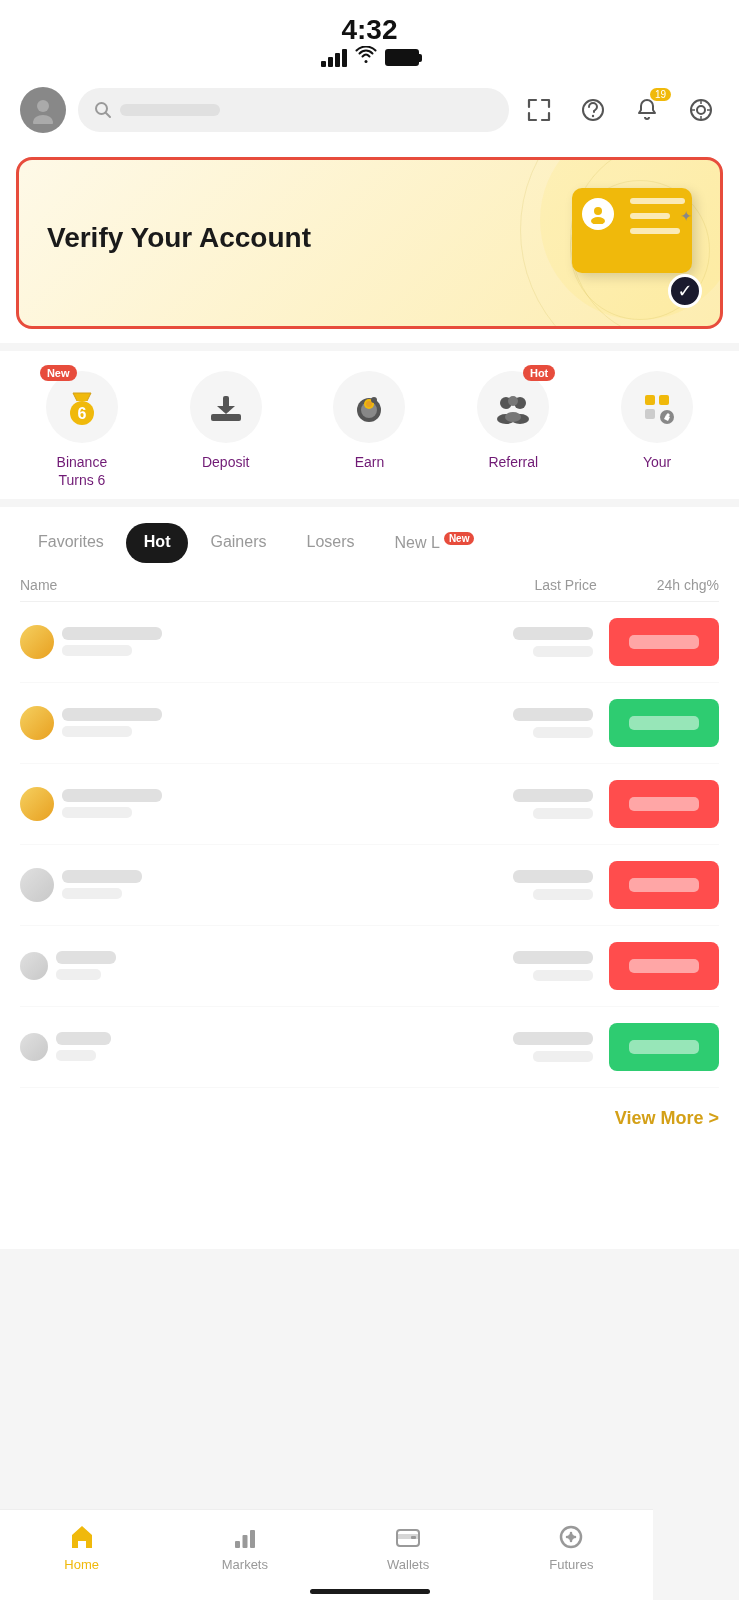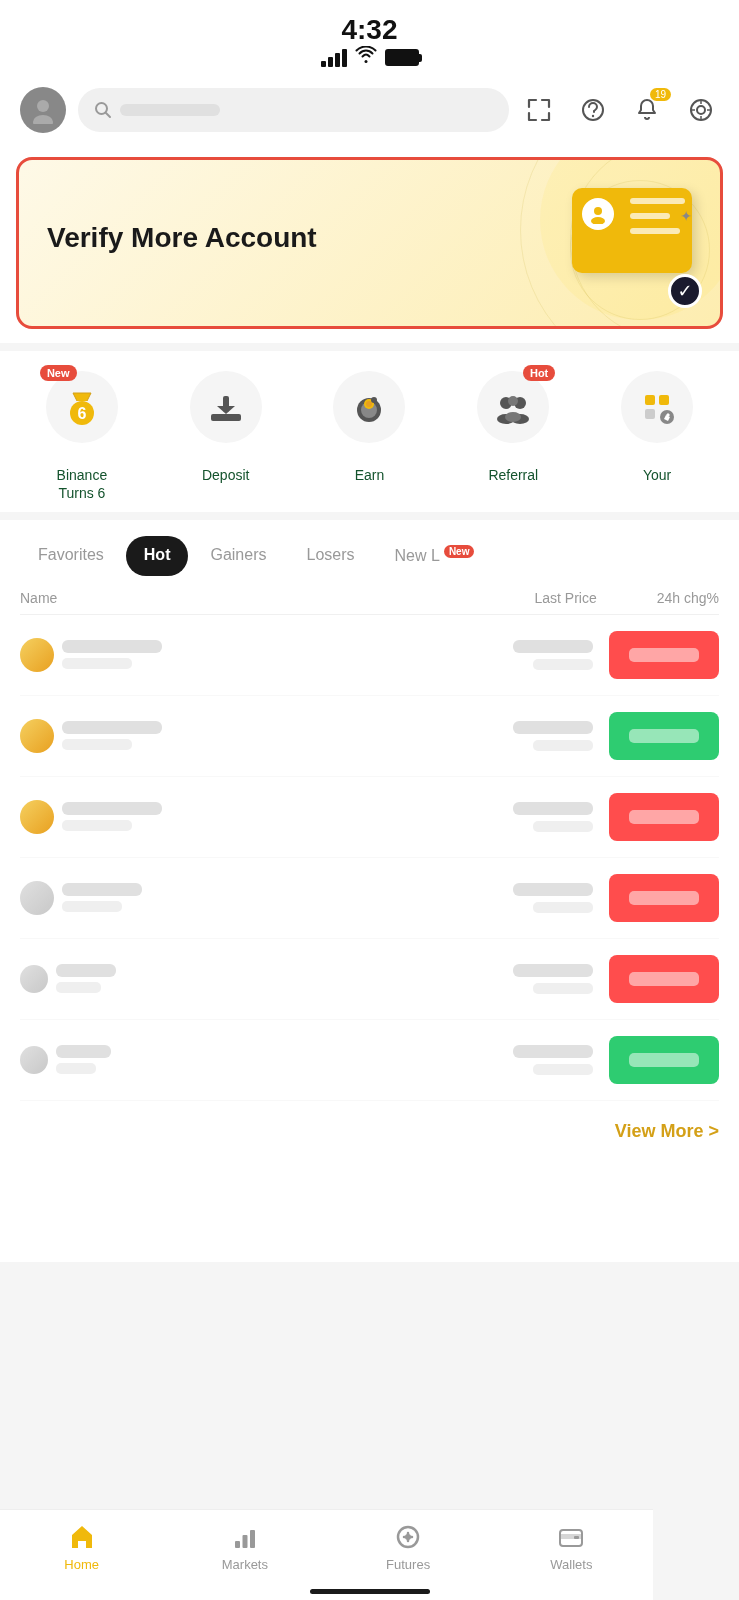--- a/index.html
+++ b/index.html
@@ -214,25 +214,24 @@
     }
     .action-icon-wrap {
       width: 72px; height: 72px;
       border-radius: 50%;
       background: #f5f5f5;
       display: flex; align-items: center; justify-content: center;
       position: relative;
     }
     .action-label {
       font-size: 14px;
-      color: #14532d;
+      color: #701a75;
       text-align: center;
       font-weight: 500;
       line-height: 1.3;
-      margin-top: 13px;
     }
     .hot-badge {
       position: absolute;
       top: -6px; right: -6px;
       background: #e74c3c;
       color: #fff;
       font-size: 11px;
       font-weight: 700;
       border-radius: 10px;
       padding: 2px 7px;
@@ -468,21 +467,21 @@
 </div>
 
 <div class="hero-banner-wrapper">
   <div class="hero-banner">
     <div class="deco-lines">
       <div class="deco-line" style="width:300px;height:300px;top:-80px;right:-100px;"></div>
       <div class="deco-line" style="width:200px;height:200px;top:-20px;right:-50px;"></div>
       <div class="deco-line" style="width:140px;height:140px;top:20px;right:10px;"></div>
     </div>
     <div class="banner-text">
-      <h2>Verify More Account</h2>
+      <h2>Verify Your Account</h2>
     </div>
     <div class="banner-image">
       <span class="sparkle sparkle-1">✦</span>
       <div class="id-card">
         <div class="id-card-row">
           <div class="id-card-photo">
             <svg width="20" height="20" viewBox="0 0 20 20" fill="none">
               <circle cx="10" cy="7" r="4" fill="#f0b90b"></circle>
               <ellipse cx="10" cy="17" rx="7" ry="4" fill="#f0b90b"></ellipse>
             </svg>
@@ -742,34 +741,34 @@
         <rect x="19" y="7" width="5" height="18" rx="1" fill="#999"></rect>
       </svg>
     </div>
     <span class="nav-item-label">Markets</span>
   </div>
 
 
   <div class="nav-item">
     <div class="nav-item-icon">
       <svg width="28" height="28" viewBox="0 0 28 28" fill="none">
+        <rect x="3" y="7" width="22" height="16" rx="3" stroke="#999" stroke-width="2"></rect>
+        <rect x="3" y="11" width="22" height="5" fill="#999" opacity="0.4"></rect>
+        <rect x="17" y="13" width="5" height="3" rx="1" fill="#999"></rect>
+      </svg>
+    </div>
+    <span class="nav-item-label">Wallets</span>
+  </div>
+
+  <div class="nav-item">
+    <div class="nav-item-icon">
+      <svg width="28" height="28" viewBox="0 0 28 28" fill="none">
         <circle cx="14" cy="14" r="10" stroke="#999" stroke-width="2.5"></circle>
         <path d="M10 14h8M14 10v8" stroke="#999" stroke-width="2.5" stroke-linecap="round"></path>
         <circle cx="14" cy="14" r="3" fill="#999"></circle>
       </svg>
     </div>
     <span class="nav-item-label">Futures</span>
   </div>
 
-  <div class="nav-item">
-    <div class="nav-item-icon">
-      <svg width="28" height="28" viewBox="0 0 28 28" fill="none">
-        <rect x="3" y="7" width="22" height="16" rx="3" stroke="#999" stroke-width="2"></rect>
-        <rect x="3" y="11" width="22" height="5" fill="#999" opacity="0.4"></rect>
-        <rect x="17" y="13" width="5" height="3" rx="1" fill="#999"></rect>
-      </svg>
-    </div>
-    <span class="nav-item-label">Wallets</span>
-  </div>
-
 </div>
 
 <div class="home-indicator"></div>
 
 </body></html>

